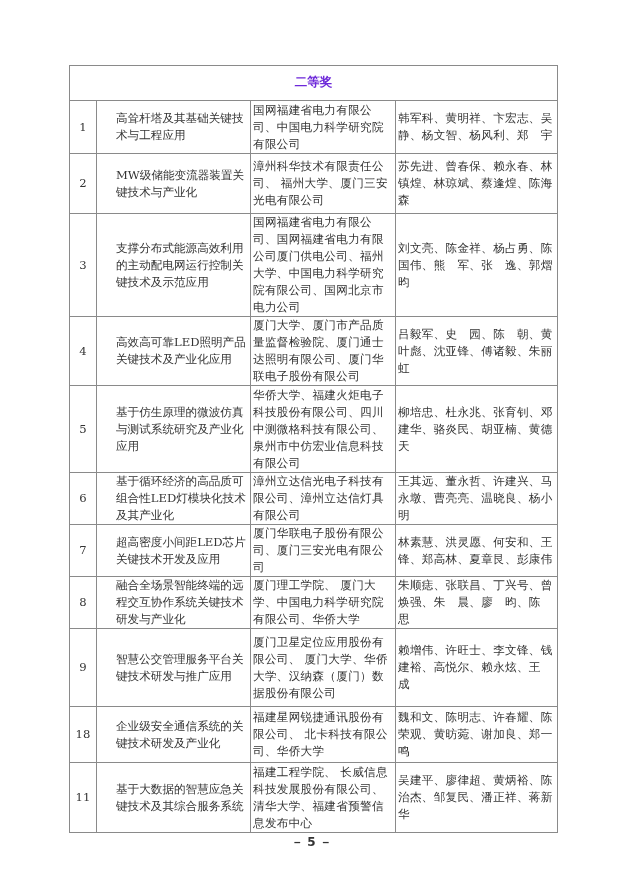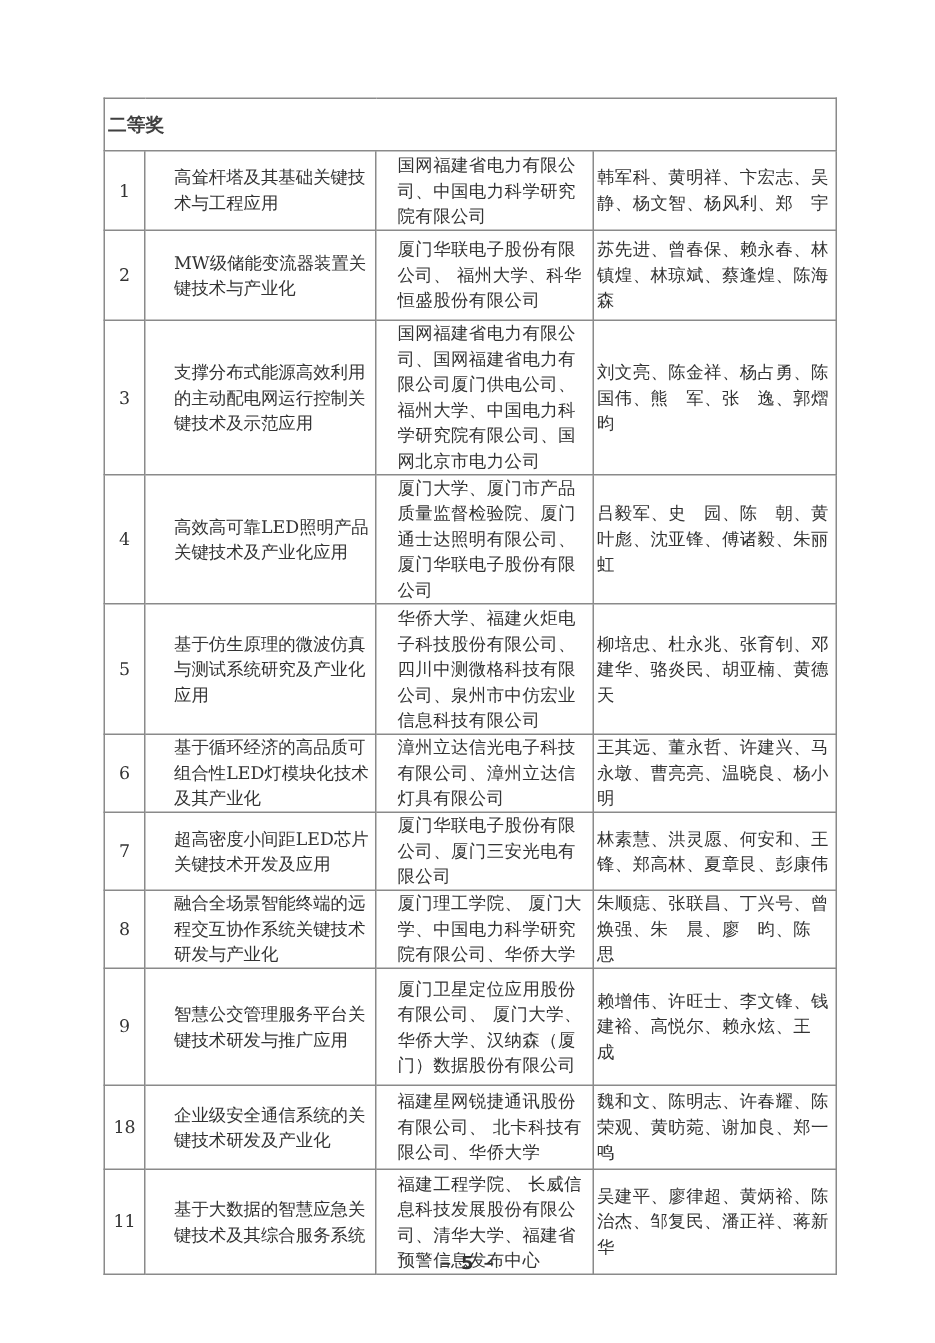--- a/index.html
+++ b/index.html
@@ -2,26 +2,26 @@
 <html><head>
 <meta charset="utf-8">
 <style>
   html, body { margin: 0; padding: 0; background: #ffffff; }
   body { width: 623px; height: 895px; position: relative; overflow: hidden;
          font-family: "DejaVu Serif", "Liberation Serif", serif; color: #2a2a2a; }
   .award-table { position: absolute; left: 69px; top: 65px; width: 488px;
                  border-collapse: collapse; table-layout: fixed; }
   .award-table td { border: 1px solid #8a8a8a; vertical-align: middle;
                     font-size: 11.6px; line-height: 17px; padding: 0 2px; color: #333; }
-  .award-table td.title-cell { height: 34px; text-align: left; font-weight: bold;
-                               font-family: Liberation Sans, sans-serif;
-                               font-size: 12.5px; color: #404040; }
+  .award-table td.title-cell { height: 34px; text-align: center; font-weight: bold;
+                               font-family: Liberation Mono, monospace;
+                               font-size: 12.5px; color: #6d28d9; }
   .award-table td.num { text-align: center; padding: 0; }
   .award-table td.proj { padding-left: 19px; }
-  .award-table td.org  { padding-left: 14px; letter-spacing: 0.3px; }
+  .award-table td.org  { padding-left: 2px; letter-spacing: 0.3px; }
   .award-table td.ppl  { padding-left: 2px; letter-spacing: 0.3px; }
   .page-number { position: absolute; left: 0; width: 623px; top: 834px;
                  text-align: center; font-family: "DejaVu Sans", "Liberation Sans", sans-serif;
                  font-size: 12px; font-weight: bold; color: #333; }
 </style>
 </head>
 <body>
 
 <table class="award-table">
   <colgroup>
@@ -36,21 +36,21 @@
     </tr>
   <tr style="height: 53px;">
         <td class="num">1</td>
         <td class="proj">高耸杆塔及其基础关键技术与工程应用</td>
         <td class="org">国网福建省电力有限公司、中国电力科学研究院有限公司</td>
         <td class="ppl">韩军科、黄明祥、卞宏志、吴　静、杨文智、杨风利、郑　宇</td>
       </tr>
       <tr style="height: 60px;">
         <td class="num">2</td>
         <td class="proj">MW级储能变流器装置关键技术与产业化</td>
-        <td class="org">厦门华联电子股份有限公司、 福州大学、科华恒盛股份有限公司</td>
+        <td class="org">漳州科华技术有限责任公司、 福州大学、厦门三安光电有限公司</td>
         <td class="ppl">苏先进、曾春保、赖永春、林镇煌、林琼斌、蔡逢煌、陈海森</td>
       </tr>
       <tr style="height: 99px;">
         <td class="num">3</td>
         <td class="proj">支撑分布式能源高效利用的主动配电网运行控制关键技术及示范应用</td>
         <td class="org">国网福建省电力有限公司、国网福建省电力有限公司厦门供电公司、福州大学、中国电力科学研究院有限公司、国网北京市电力公司</td>
         <td class="ppl">刘文亮、陈金祥、杨占勇、陈国伟、熊　军、张　逸、郭熠昀</td>
       </tr>
       <tr style="height: 69px;">
         <td class="num">4</td>

